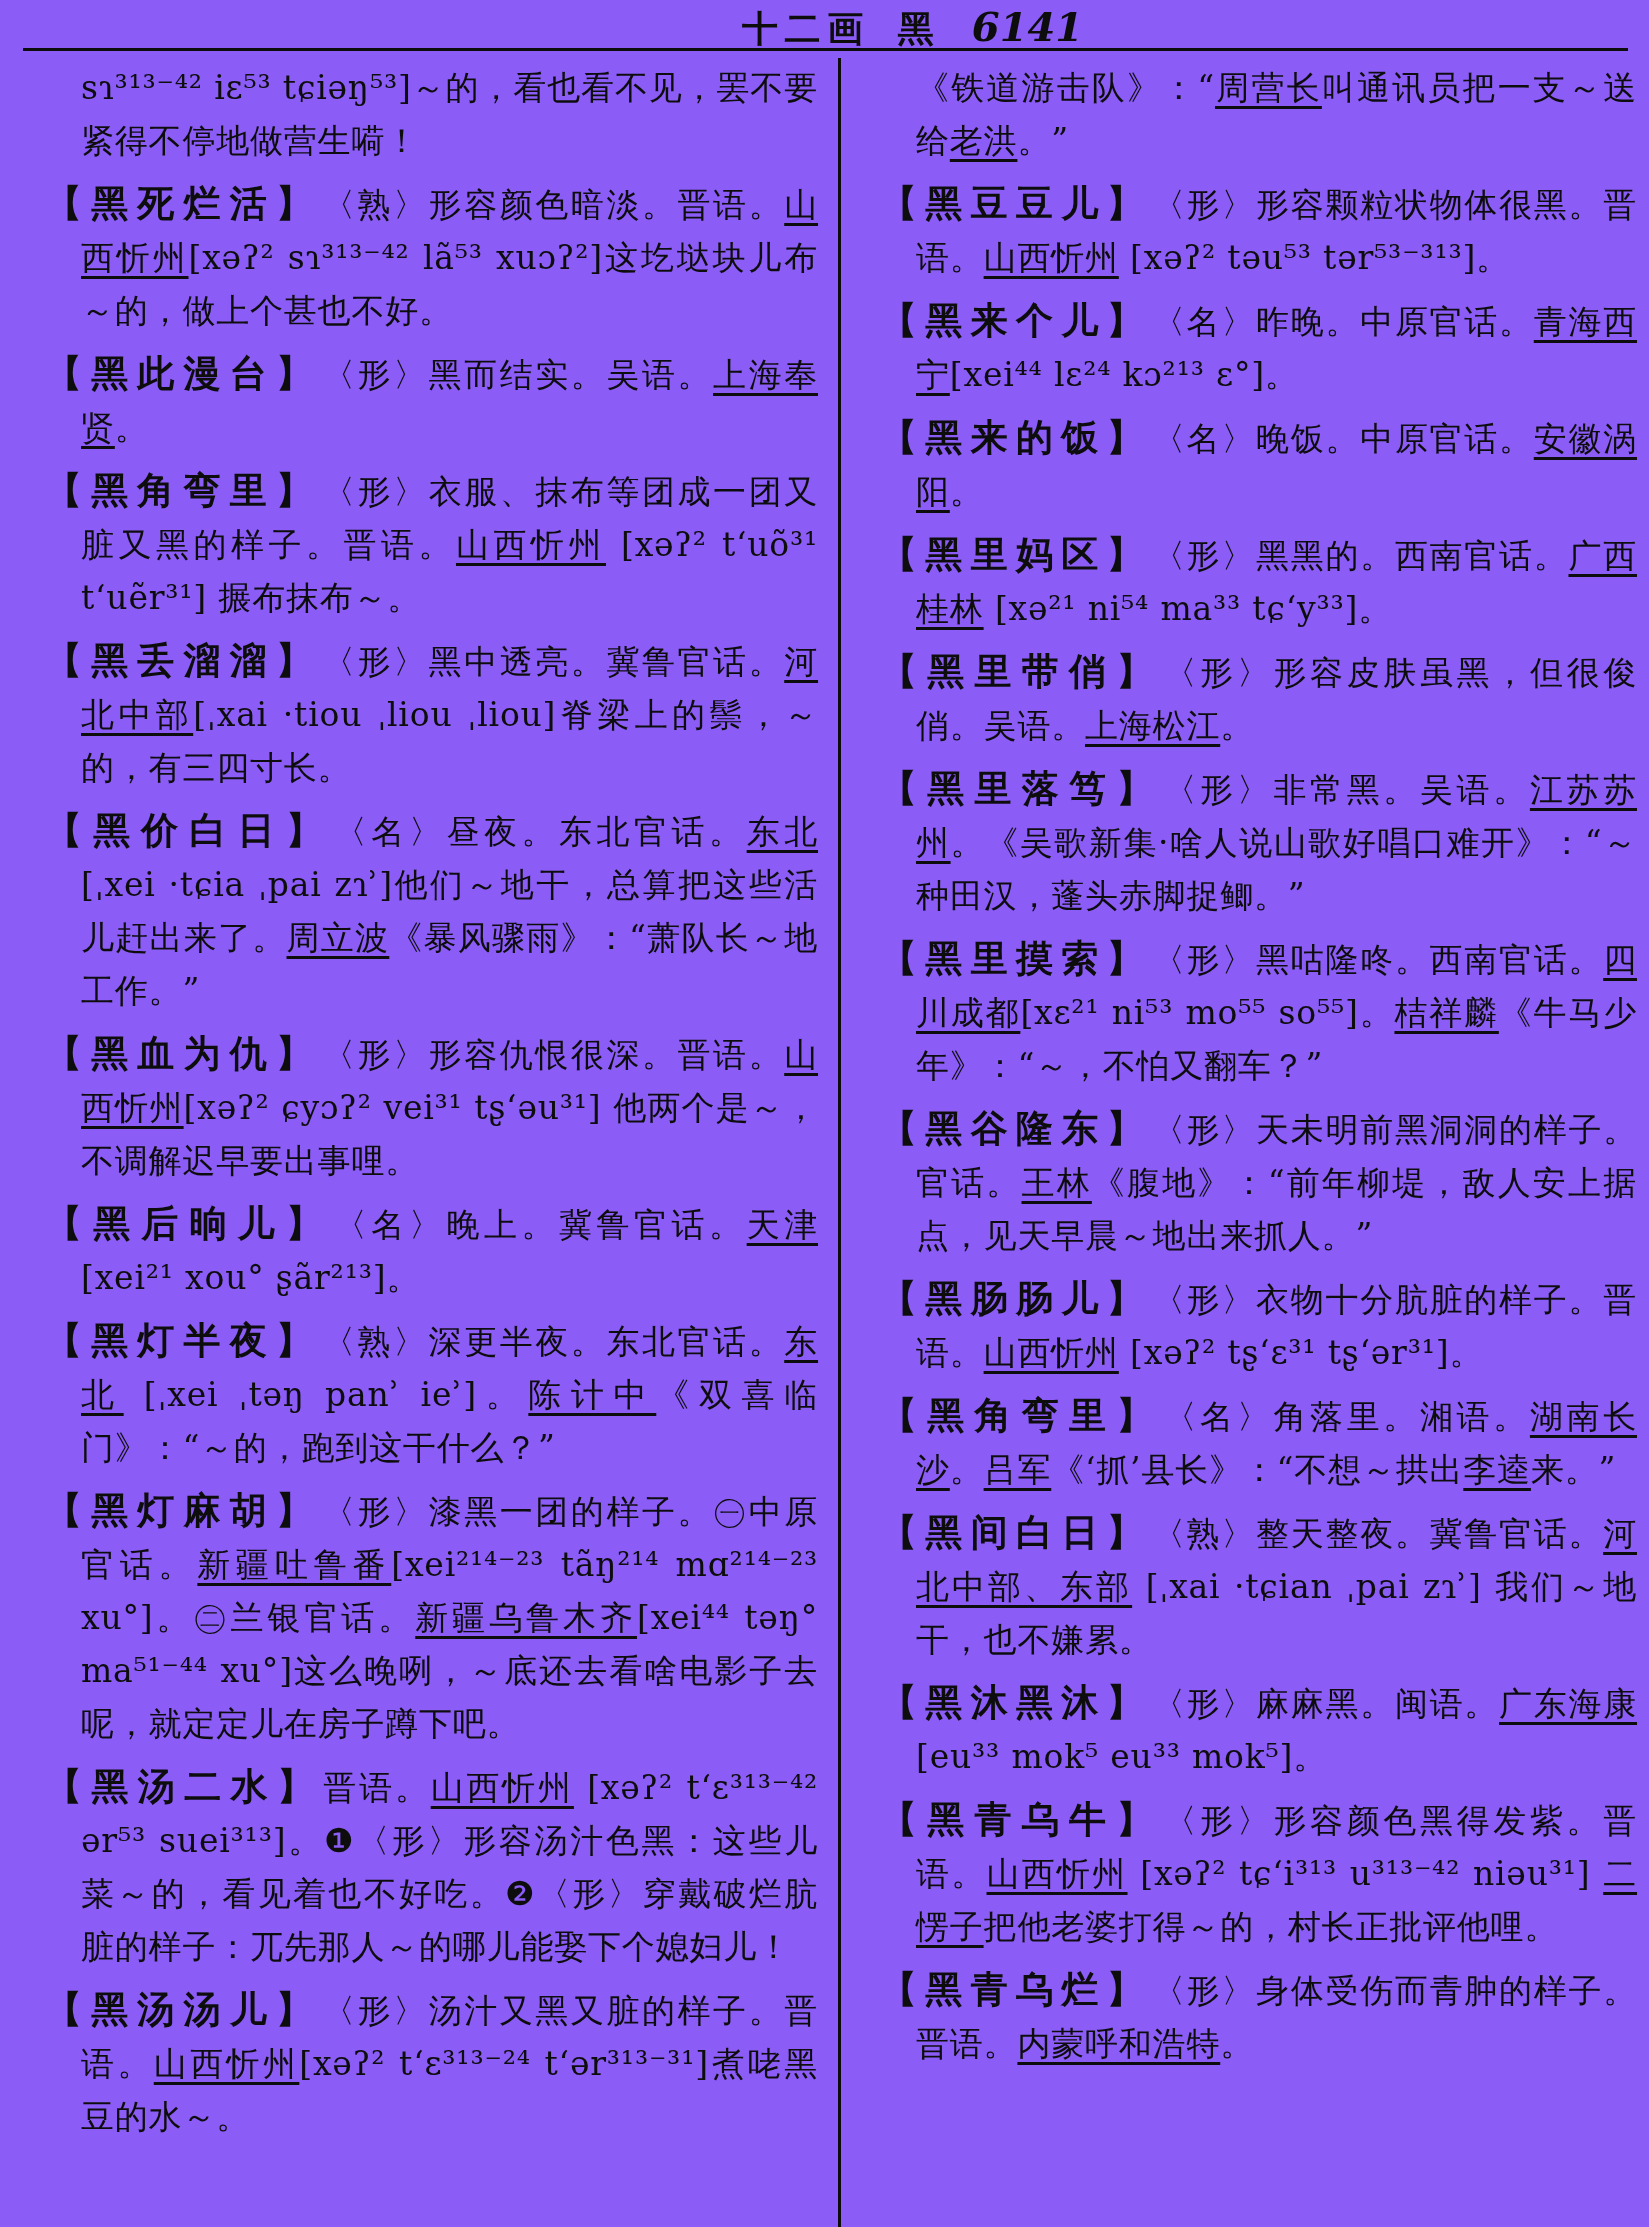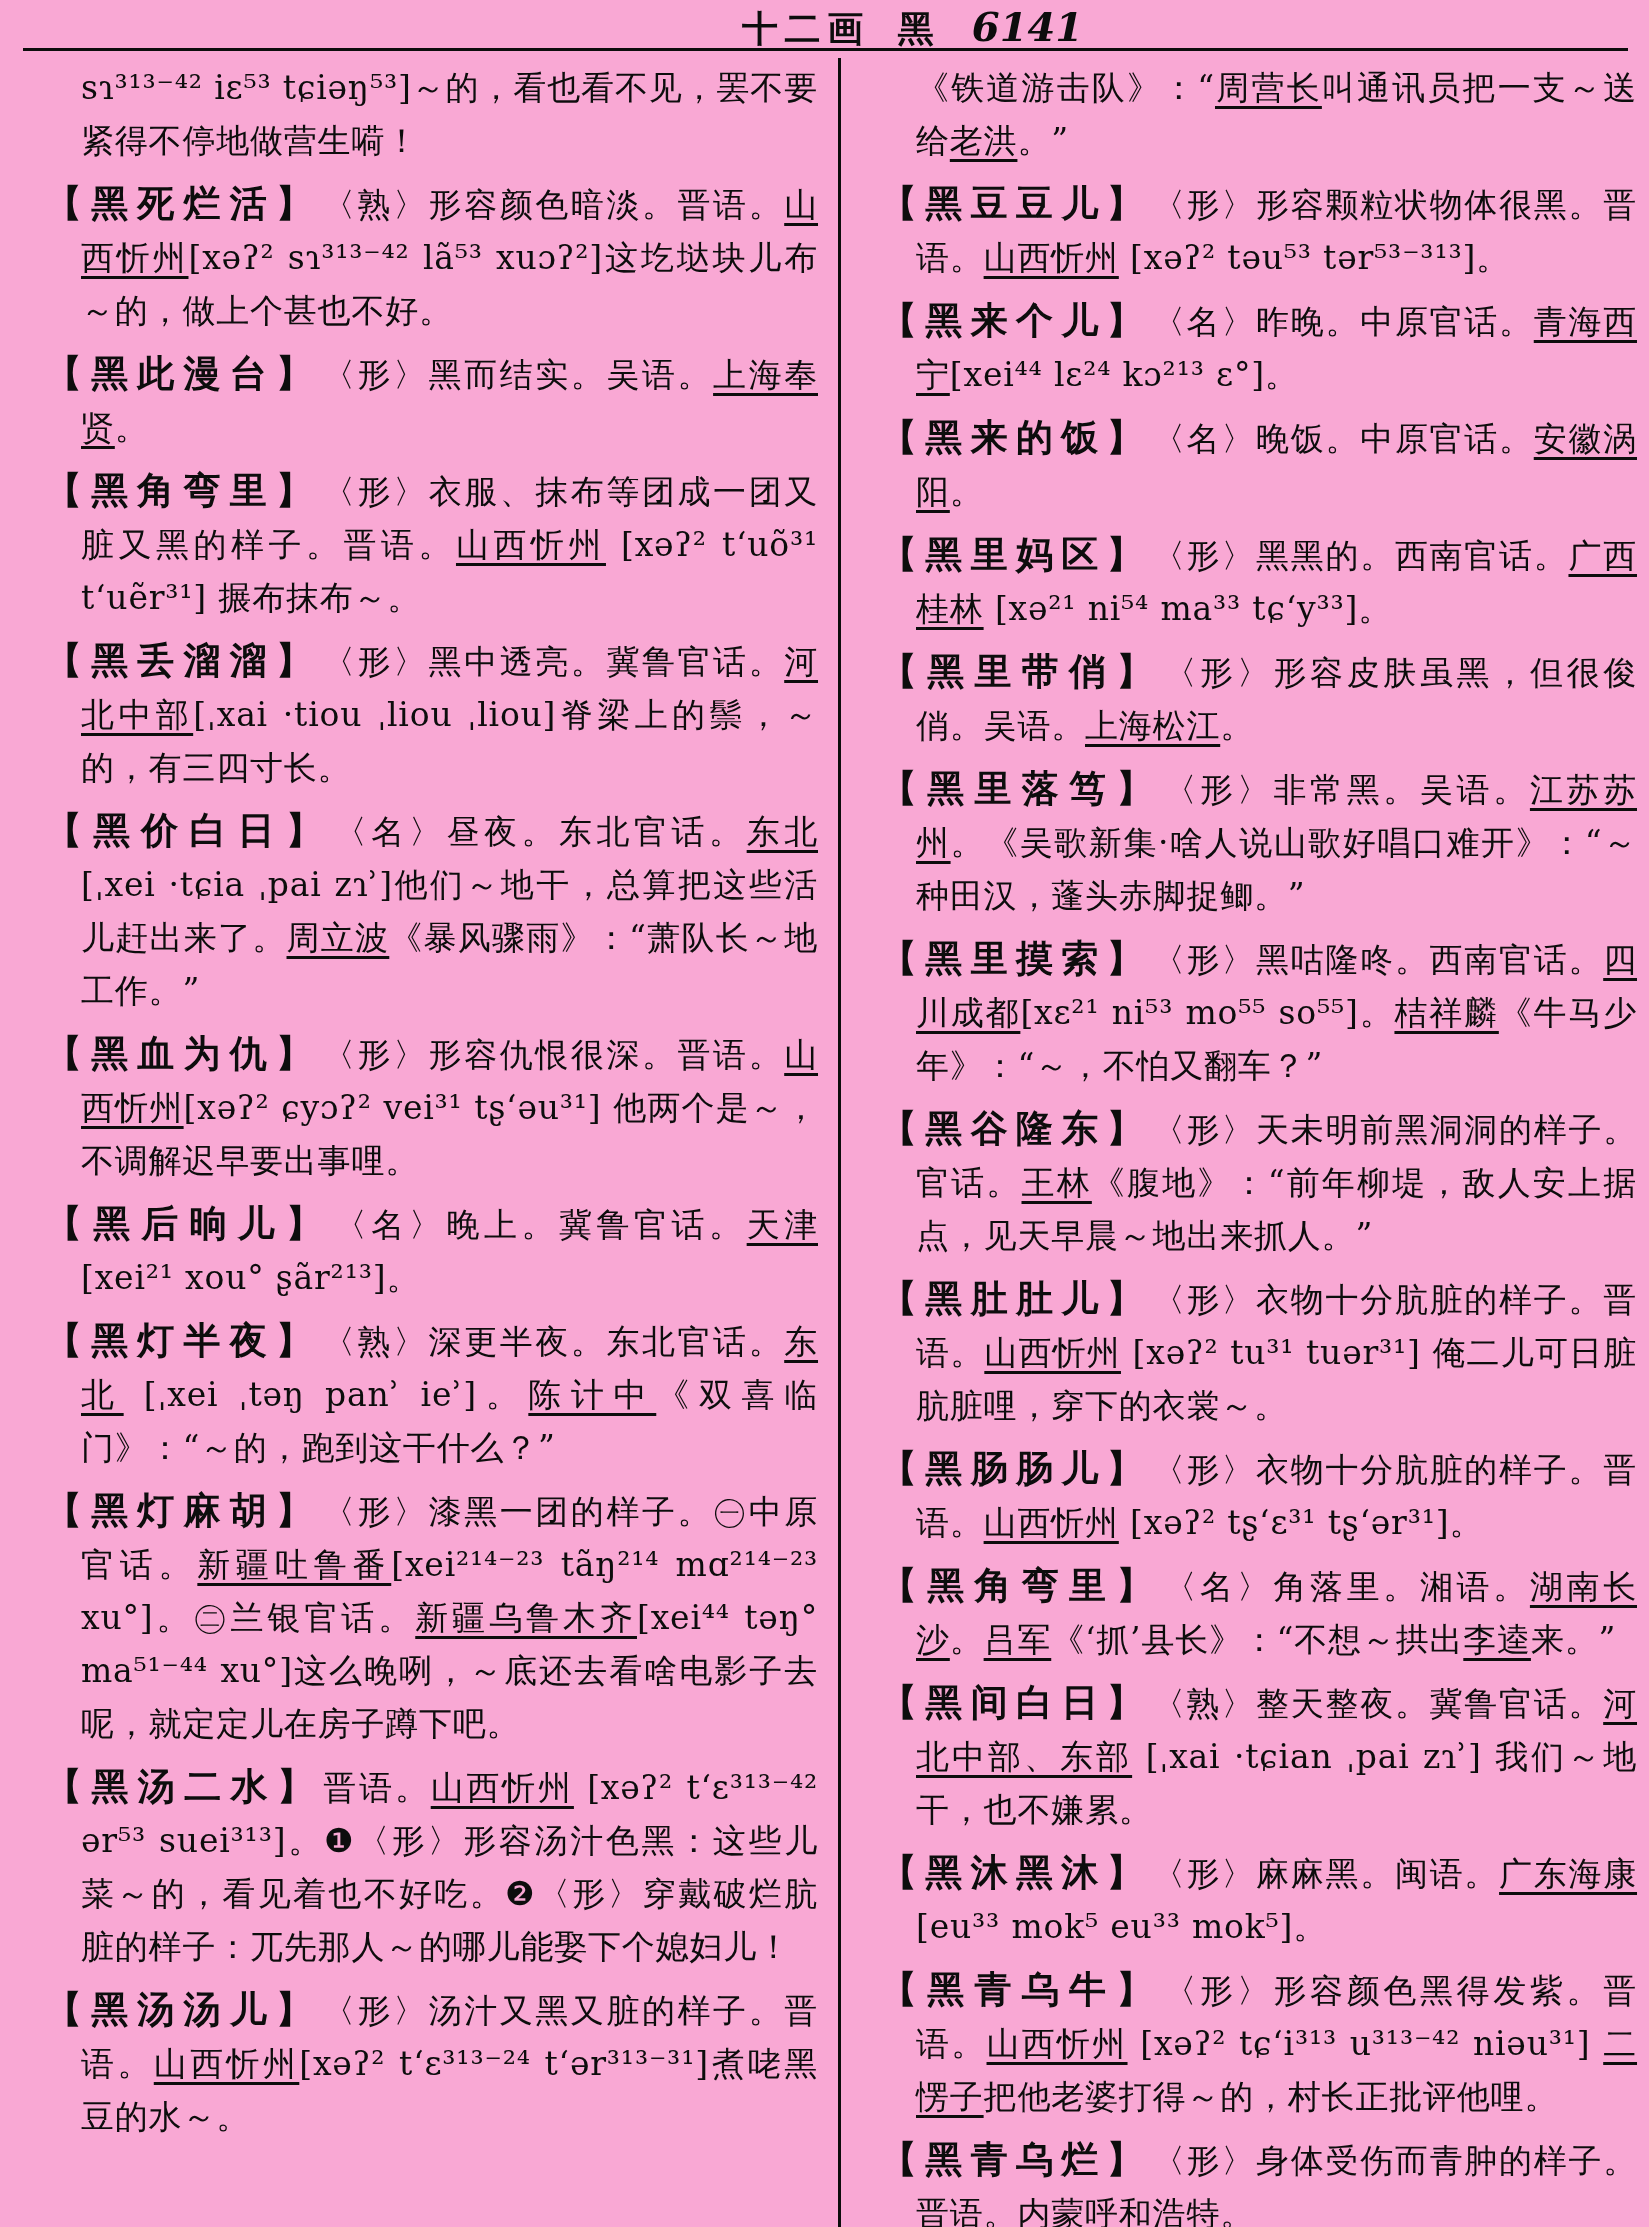--- a/index.html
+++ b/index.html
@@ -1,19 +1,19 @@
 <!DOCTYPE html>
 <html style="font-size:13.2px"><head>
 <meta charset="utf-8">
 <style>
   html,body{margin:0;padding:0;}
   #page{
     position:relative;
     width:1650px;height:2227px;
-    background:#f9a8d4;
+    background:#8b5cf6;
     color:#0d0d0d;
     font-family:"DejaVu Serif","Liberation Serif",serif;
     overflow:hidden;
   }
   #header{
     position:absolute;left:742px;top:3.3px;
     white-space:nowrap;
     font-size:36px;font-weight:bold;
   }
   #header .sec{letter-spacing:6.6px;}
@@ -84,21 +84,20 @@
   <div id="col-right" class="col">
       <p class="entry cont"><span>《铁道游击队》：“</span><span class="u">周营长</span><span>叫通讯员把一支～送给</span><span class="u">老洪</span><span>。”</span></p>
       <p class="entry"><span class="head">【黑豆豆儿】</span><span>〈形〉形容颗粒状物体很黑。晋语。</span><span class="u">山西忻州</span><span> [xəʔ² təu⁵³ tər⁵³⁻³¹³]。</span></p>
       <p class="entry"><span class="head">【黑来个儿】</span><span>〈名〉昨晚。中原官话。</span><span class="u">青海西宁</span><span>[xei⁴⁴ lɛ²⁴ kɔ²¹³ ɛ°]。</span></p>
       <p class="entry"><span class="head">【黑来的饭】</span><span>〈名〉晚饭。中原官话。</span><span class="u">安徽涡阳</span><span>。</span></p>
       <p class="entry"><span class="head">【黑里妈区】</span><span>〈形〉黑黑的。西南官话。</span><span class="u">广西桂林</span><span> [xə²¹ ni⁵⁴ ma³³ tɕʻy³³]。</span></p>
       <p class="entry"><span class="head">【黑里带俏】</span><span>〈形〉形容皮肤虽黑，但很俊俏。吴语。</span><span class="u">上海松江</span><span>。</span></p>
       <p class="entry"><span class="head">【黑里落笃】</span><span>〈形〉非常黑。吴语。</span><span class="u">江苏苏州</span><span>。《吴歌新集·啥人说山歌好唱口难开》：“～种田汉，蓬头赤脚捉鲫。”</span></p>
       <p class="entry"><span class="head">【黑里摸索】</span><span>〈形〉黑咕隆咚。西南官话。</span><span class="u">四川成都</span><span>[xɛ²¹ ni⁵³ mo⁵⁵ so⁵⁵]。</span><span class="u">桔祥麟</span><span>《牛马少年》：“～，不怕又翻车？”</span></p>
       <p class="entry"><span class="head">【黑谷隆东】</span><span>〈形〉天未明前黑洞洞的样子。官话。</span><span class="u">王林</span><span>《腹地》：“前年柳堤，敌人安上据点，见天早晨～地出来抓人。”</span></p>
-      <p class="entry"><span class="head">【黑肚肚儿】</span><span>〈形〉衣物十分肮脏的样子。晋语。</span><span class="u">山西忻州</span><span> [xəʔ² tu³¹ tuər³¹] 俺二儿可日脏肮脏哩，穿下的衣裳～。</span></p>
       <p class="entry"><span class="head">【黑肠肠儿】</span><span>〈形〉衣物十分肮脏的样子。晋语。</span><span class="u">山西忻州</span><span> [xəʔ² tʂʻɛ³¹ tʂʻər³¹]。</span></p>
       <p class="entry"><span class="head">【黑角弯里】</span><span>〈名〉角落里。湘语。</span><span class="u">湖南长沙</span><span>。</span><span class="u">吕军</span><span>《‘抓’县长》：“不想～拱出</span><span class="u">李逵</span><span>来。”</span></p>
       <p class="entry"><span class="head">【黑间白日】</span><span>〈熟〉整天整夜。冀鲁官话。</span><span class="u">河北中部、东部</span><span> [ˌxai ·tɕian ˌpai zɿʾ] 我们～地干，也不嫌累。</span></p>
       <p class="entry"><span class="head">【黑沐黑沐】</span><span>〈形〉麻麻黑。闽语。</span><span class="u">广东海康</span><span> [eu³³ mok⁵ eu³³ mok⁵]。</span></p>
       <p class="entry"><span class="head">【黑青乌牛】</span><span>〈形〉形容颜色黑得发紫。晋语。</span><span class="u">山西忻州</span><span> [xəʔ² tɕʻi³¹³ u³¹³⁻⁴² niəu³¹] </span><span class="u">二愣子</span><span>把他老婆打得～的，村长正批评他哩。</span></p>
       <p class="entry"><span class="head">【黑青乌烂】</span><span>〈形〉身体受伤而青肿的样子。晋语。</span><span class="u">内蒙呼和浩特</span><span>。</span></p>
     </div>
 
 </div>
 

